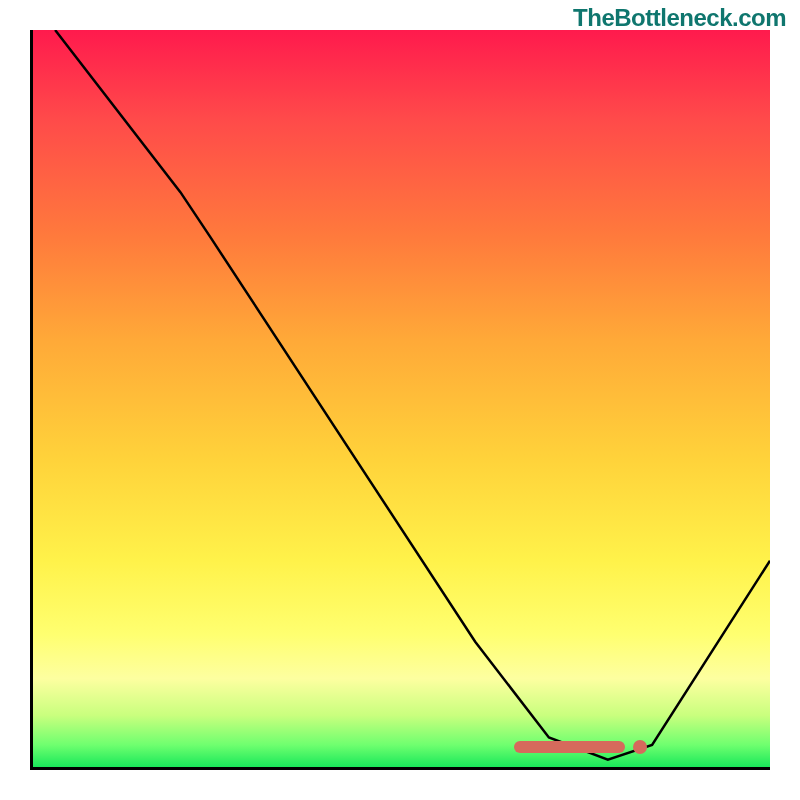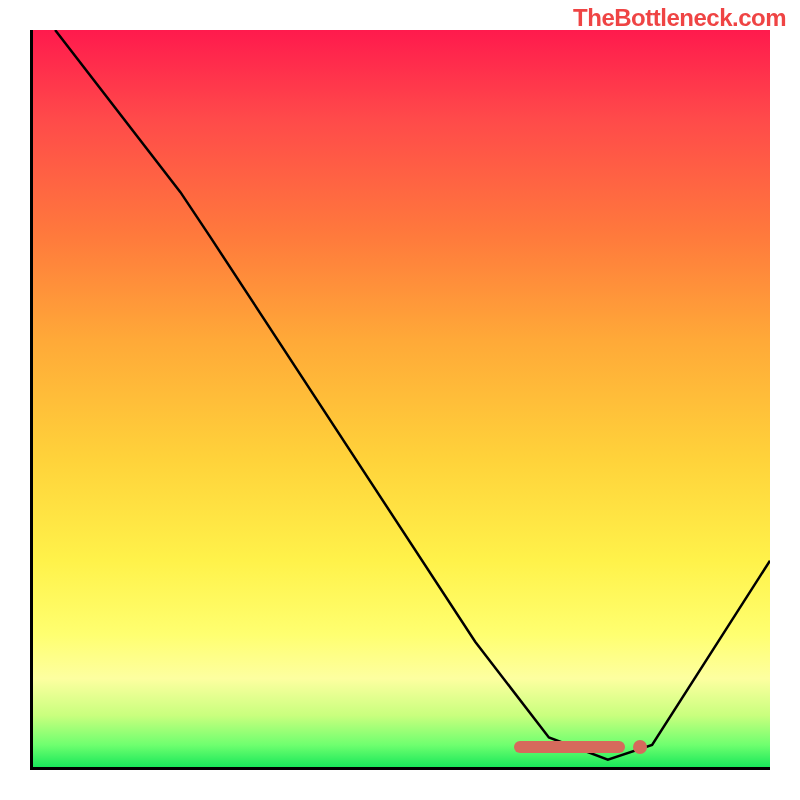--- a/index.html
+++ b/index.html
@@ -15,21 +15,21 @@
     position: relative;
     width: 800px;
     height: 800px;
   }
   .watermark {
     position: absolute;
     top: 4px;
     right: 14px;
     font-size: 24px;
     font-weight: bold;
-    color: #ef4444;
+    color: #0f766e;
     letter-spacing: -0.5px;
   }
   .plot-frame {
     position: absolute;
     left: 30px;
     top: 30px;
     width: 740px;
     height: 740px;
     box-sizing: border-box;
     border: 3px solid #000;

